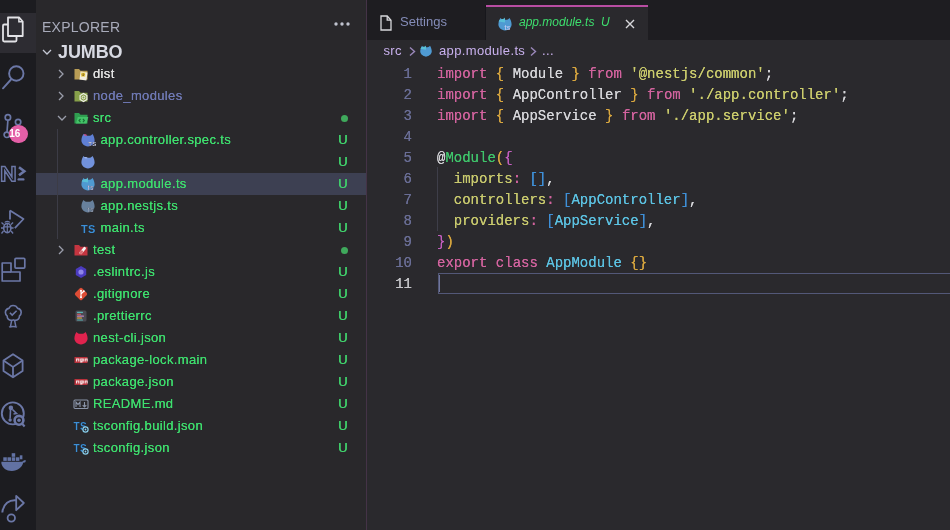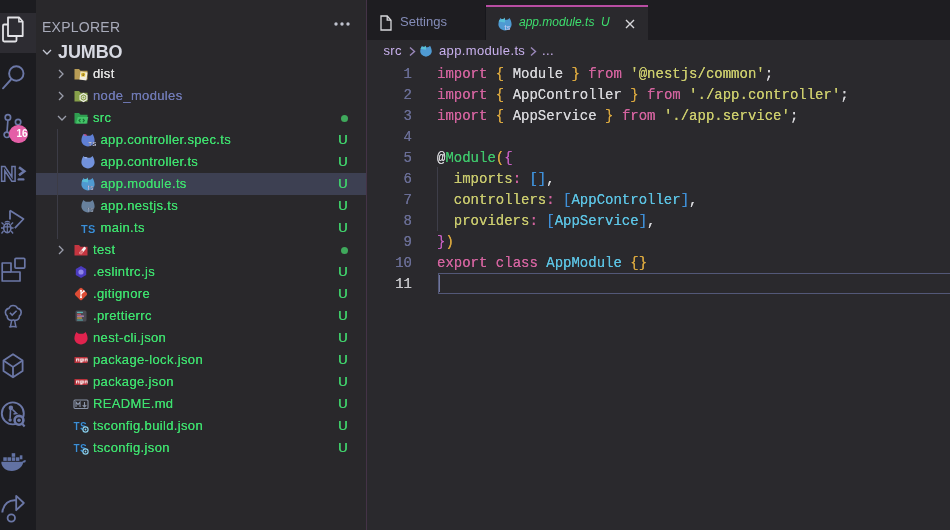--- a/index.html
+++ b/index.html
@@ -74,21 +74,21 @@
         <rect x="11.7" y="453.2" width="3.5" height="3.6"></rect>
         <rect x="15.9" y="457.3" width="3.5" height="3.6"></rect>
         <path d="M19.8 455.3 h2.6 v4 h-2.6 z"></path>
         <path d="M1.4 461.8 H22.3 C23.3 460.3 24.6 459.9 26 460.5 C25.6 461.7 24.7 462.4 23.3 462.6 C22 467.6 17.8 470.9 11.8 470.9 C6.2 470.9 2.4 467.8 1.4 463.4 Z"></path>
         <path d="M22.3 461.8 C23.5 460.9 24.8 460.9 26 461.8 C24.8 462.7 23.5 462.7 22.3 461.8 Z"></path>
       </g>
       <path d="M2.3 512.5 C3.2 503.5 9.5 499.6 16.2 500.3" stroke="#6b77a6" stroke-width="2"></path>
       <path d="M16.2 495.8 L23.8 503 L16.2 510.2 Z" stroke="#6b77a6" stroke-width="1.8" stroke-linejoin="round"></path>
       <circle cx="11.3" cy="518" r="3.7" stroke="#6b77a6" stroke-width="1.8"></circle>
     </svg>
-    <div class="abs" style="left:9.3px;top:125px;width:18.4px;height:18.4px;border-radius:50%;background:#e45fa7;color:#fff;font-size:10px;font-weight:bold;text-align:right;line-height:18.4px">16</div>
+    <div class="abs" style="left:9.3px;top:125px;width:18.4px;height:18.4px;border-radius:50%;background:#e45fa7;color:#fff;font-size:10px;font-weight:bold;text-align:left;line-height:18.4px">16</div>
   </div>
 <div id="sidebar"></div>
 <div id="sborder"></div>
 <div id="exh">EXPLORER</div>
 <svg class="abs" style="left:332px;top:18px" width="24" height="12">
     <circle cx="4" cy="6" r="1.7" fill="#c0c3cf"></circle>
     <circle cx="10" cy="6" r="1.7" fill="#c0c3cf"></circle>
     <circle cx="16" cy="6" r="1.7" fill="#c0c3cf"></circle>
   </svg>
 <div id="jumbo">
@@ -139,21 +139,20 @@
       <text x="8.2" y="14.2" font-family="Liberation Sans" font-size="6" font-weight="bold" fill="#cdd3f2">TS</text>
     </svg>
     <span class="nm" style="left:64.5px;color:#3edf6e">app.controller.spec.ts</span>
     <span class="u">U</span>
   </div>
 <div class="row" style="top:151px">
     <svg class="abs fi" style="left:44px;top:3px" width="16" height="16" viewBox="0 0 16 16">
       <path d="M3.4 2.0 C4.6 3.5 6.4 4.0 8 3.8 C9.6 4.0 11.4 3.5 12.6 2.0 C13.7 3.9 14.6 6.2 14.6 8.4 C14.6 11.4 12 13.8 8 14.6 C4 13.8 1.4 11.4 1.4 8.4 C1.4 6.2 2.3 3.9 3.4 2.0 Z" fill="#7292dc"></path>
       <path d="M4 3.4 C5.4 2.6 7 3 7.6 4 C6.2 4.9 4.6 4.7 4 3.4 Z" fill="#9db4ea"></path>
     </svg>
-    <span class="nm" style="left:64.5px;color:#3edf6e">app.controller.ts</span>
     <span class="u">U</span>
   </div>
 <div class="row sel" style="top:173px">
     <svg class="abs fi" style="left:44px;top:3px" width="16" height="16" viewBox="0 0 16 16">
       <path d="M3.4 2.0 C4.6 3.5 6.4 4.0 8 3.8 C9.6 4.0 11.4 3.5 12.6 2.0 C13.7 3.9 14.6 6.2 14.6 8.4 C14.6 11.4 12 13.8 8 14.6 C4 13.8 1.4 11.4 1.4 8.4 C1.4 6.2 2.3 3.9 3.4 2.0 Z" fill="#4f9ad2"></path>
       <path d="M8 1.6 C7.2 2.8 6 3.1 4.8 3.2 C3.4 3.35 2.2 4.2 1.7 5.4 L8 6.5 Z" fill="#59c0d8"></path>
       <text x="7.6" y="13.8" font-family="Liberation Sans" font-size="6.5" font-weight="bold" fill="#b8c4f0">ts</text>
     </svg>
     <span class="nm" style="left:64.5px;color:#3edf6e">app.module.ts</span>
     <span class="u">U</span>
@@ -225,21 +224,21 @@
       <path d="M3.4 2.0 C4.6 3.5 6.4 4.0 8 3.8 C9.6 4.0 11.4 3.5 12.6 2.0 C13.7 3.9 14.6 6.2 14.6 8.4 C14.6 11.4 12 13.8 8 14.6 C4 13.8 1.4 11.4 1.4 8.4 C1.4 6.2 2.3 3.9 3.4 2.0 Z" fill="#e0234e"></path>
     </svg>
     <span class="nm" style="left:57px;color:#3edf6e">nest-cli.json</span>
     <span class="u">U</span>
   </div>
 <div class="row" style="top:349px">
     <svg class="abs fi" style="left:37px;top:3px" width="16" height="16" viewBox="0 0 16 16">
       <rect x="1.5" y="5" width="13" height="6" fill="#b8323c"></rect>
       <path d="M3 6.5 v3 h1.2 v-2 h1 v2 h1.2 v-3 z M7.2 6.5 v4 h2.2 v-1 h1.4 v-3 z M8.4 7.5 h1 v1 h-1 z M11.6 6.5 v3 h1.2 v-2 h0.8 v2 h1.1 v-3 z" fill="#f4dfe0"></path>
     </svg>
-    <span class="nm" style="left:57px;color:#3edf6e">package-lock.json</span>
+    <span class="nm" style="left:57px;color:#3edf6e">package-lock.main</span>
     <span class="u">U</span>
   </div>
 <div class="row" style="top:371px">
     <svg class="abs fi" style="left:37px;top:3px" width="16" height="16" viewBox="0 0 16 16">
       <rect x="1.5" y="5" width="13" height="6" fill="#b8323c"></rect>
       <path d="M3 6.5 v3 h1.2 v-2 h1 v2 h1.2 v-3 z M7.2 6.5 v4 h2.2 v-1 h1.4 v-3 z M8.4 7.5 h1 v1 h-1 z M11.6 6.5 v3 h1.2 v-2 h0.8 v2 h1.1 v-3 z" fill="#f4dfe0"></path>
     </svg>
     <span class="nm" style="left:57px;color:#3edf6e">package.json</span>
     <span class="u">U</span>
   </div>

